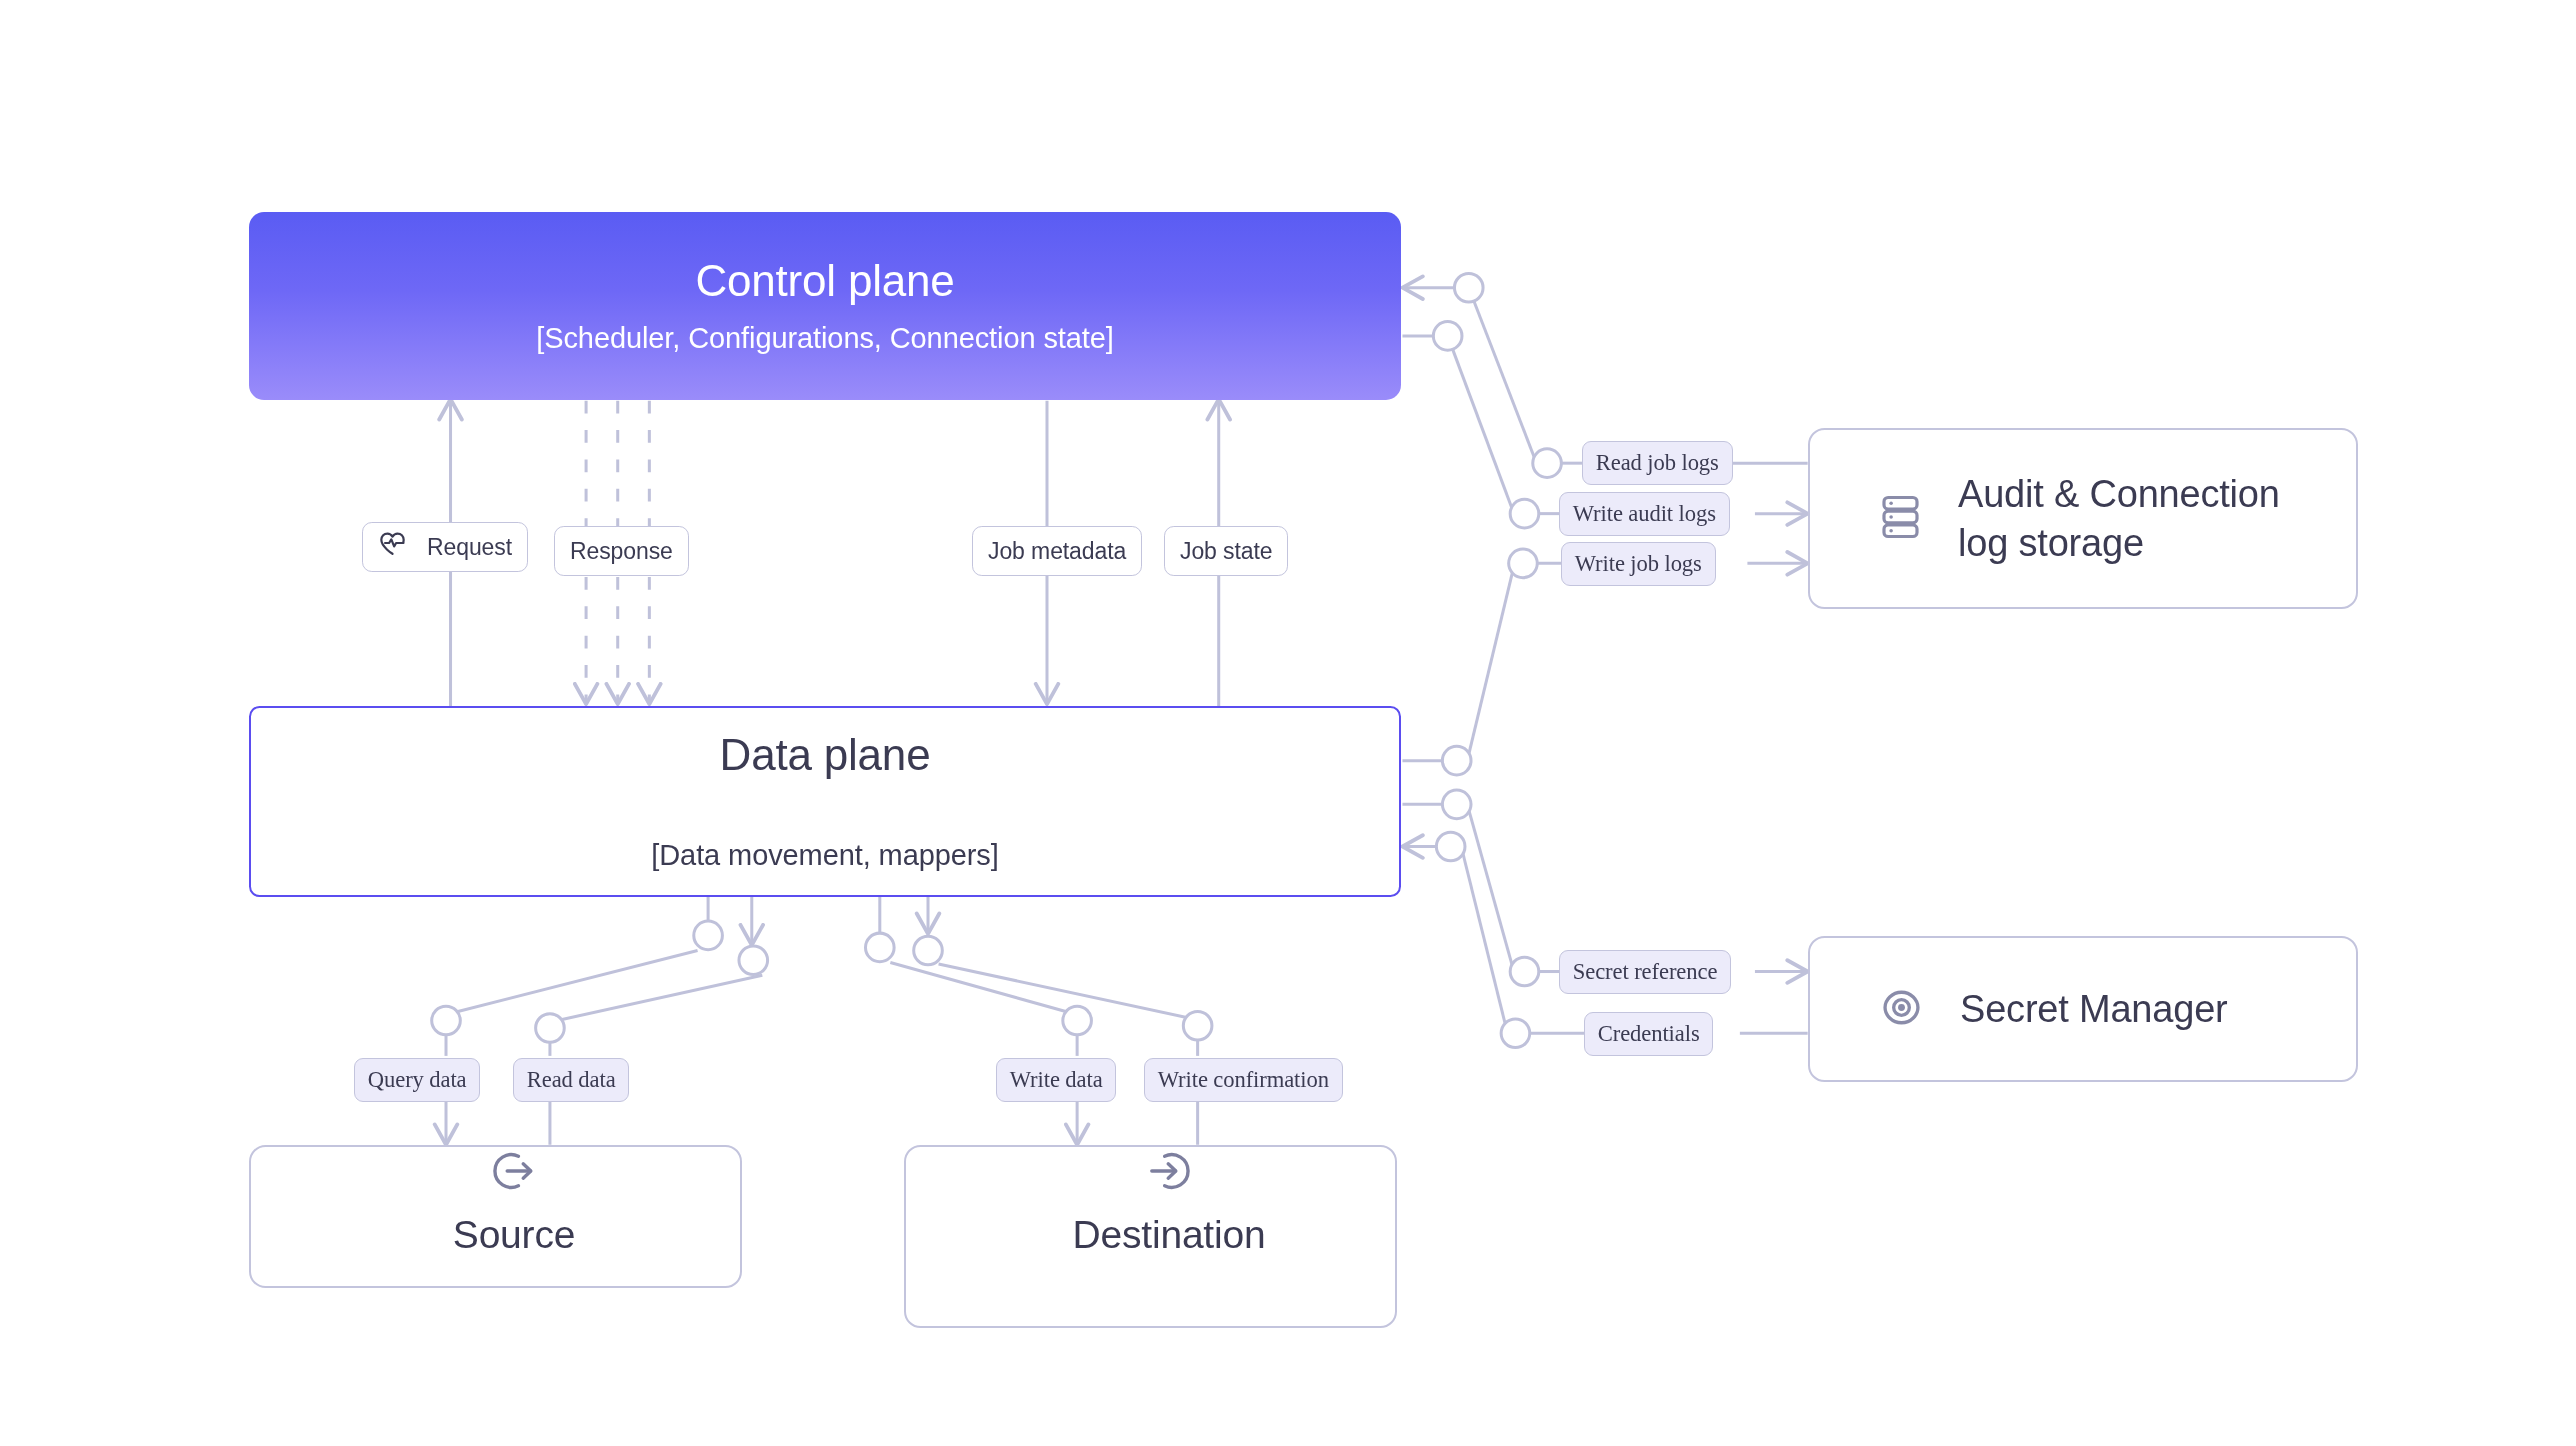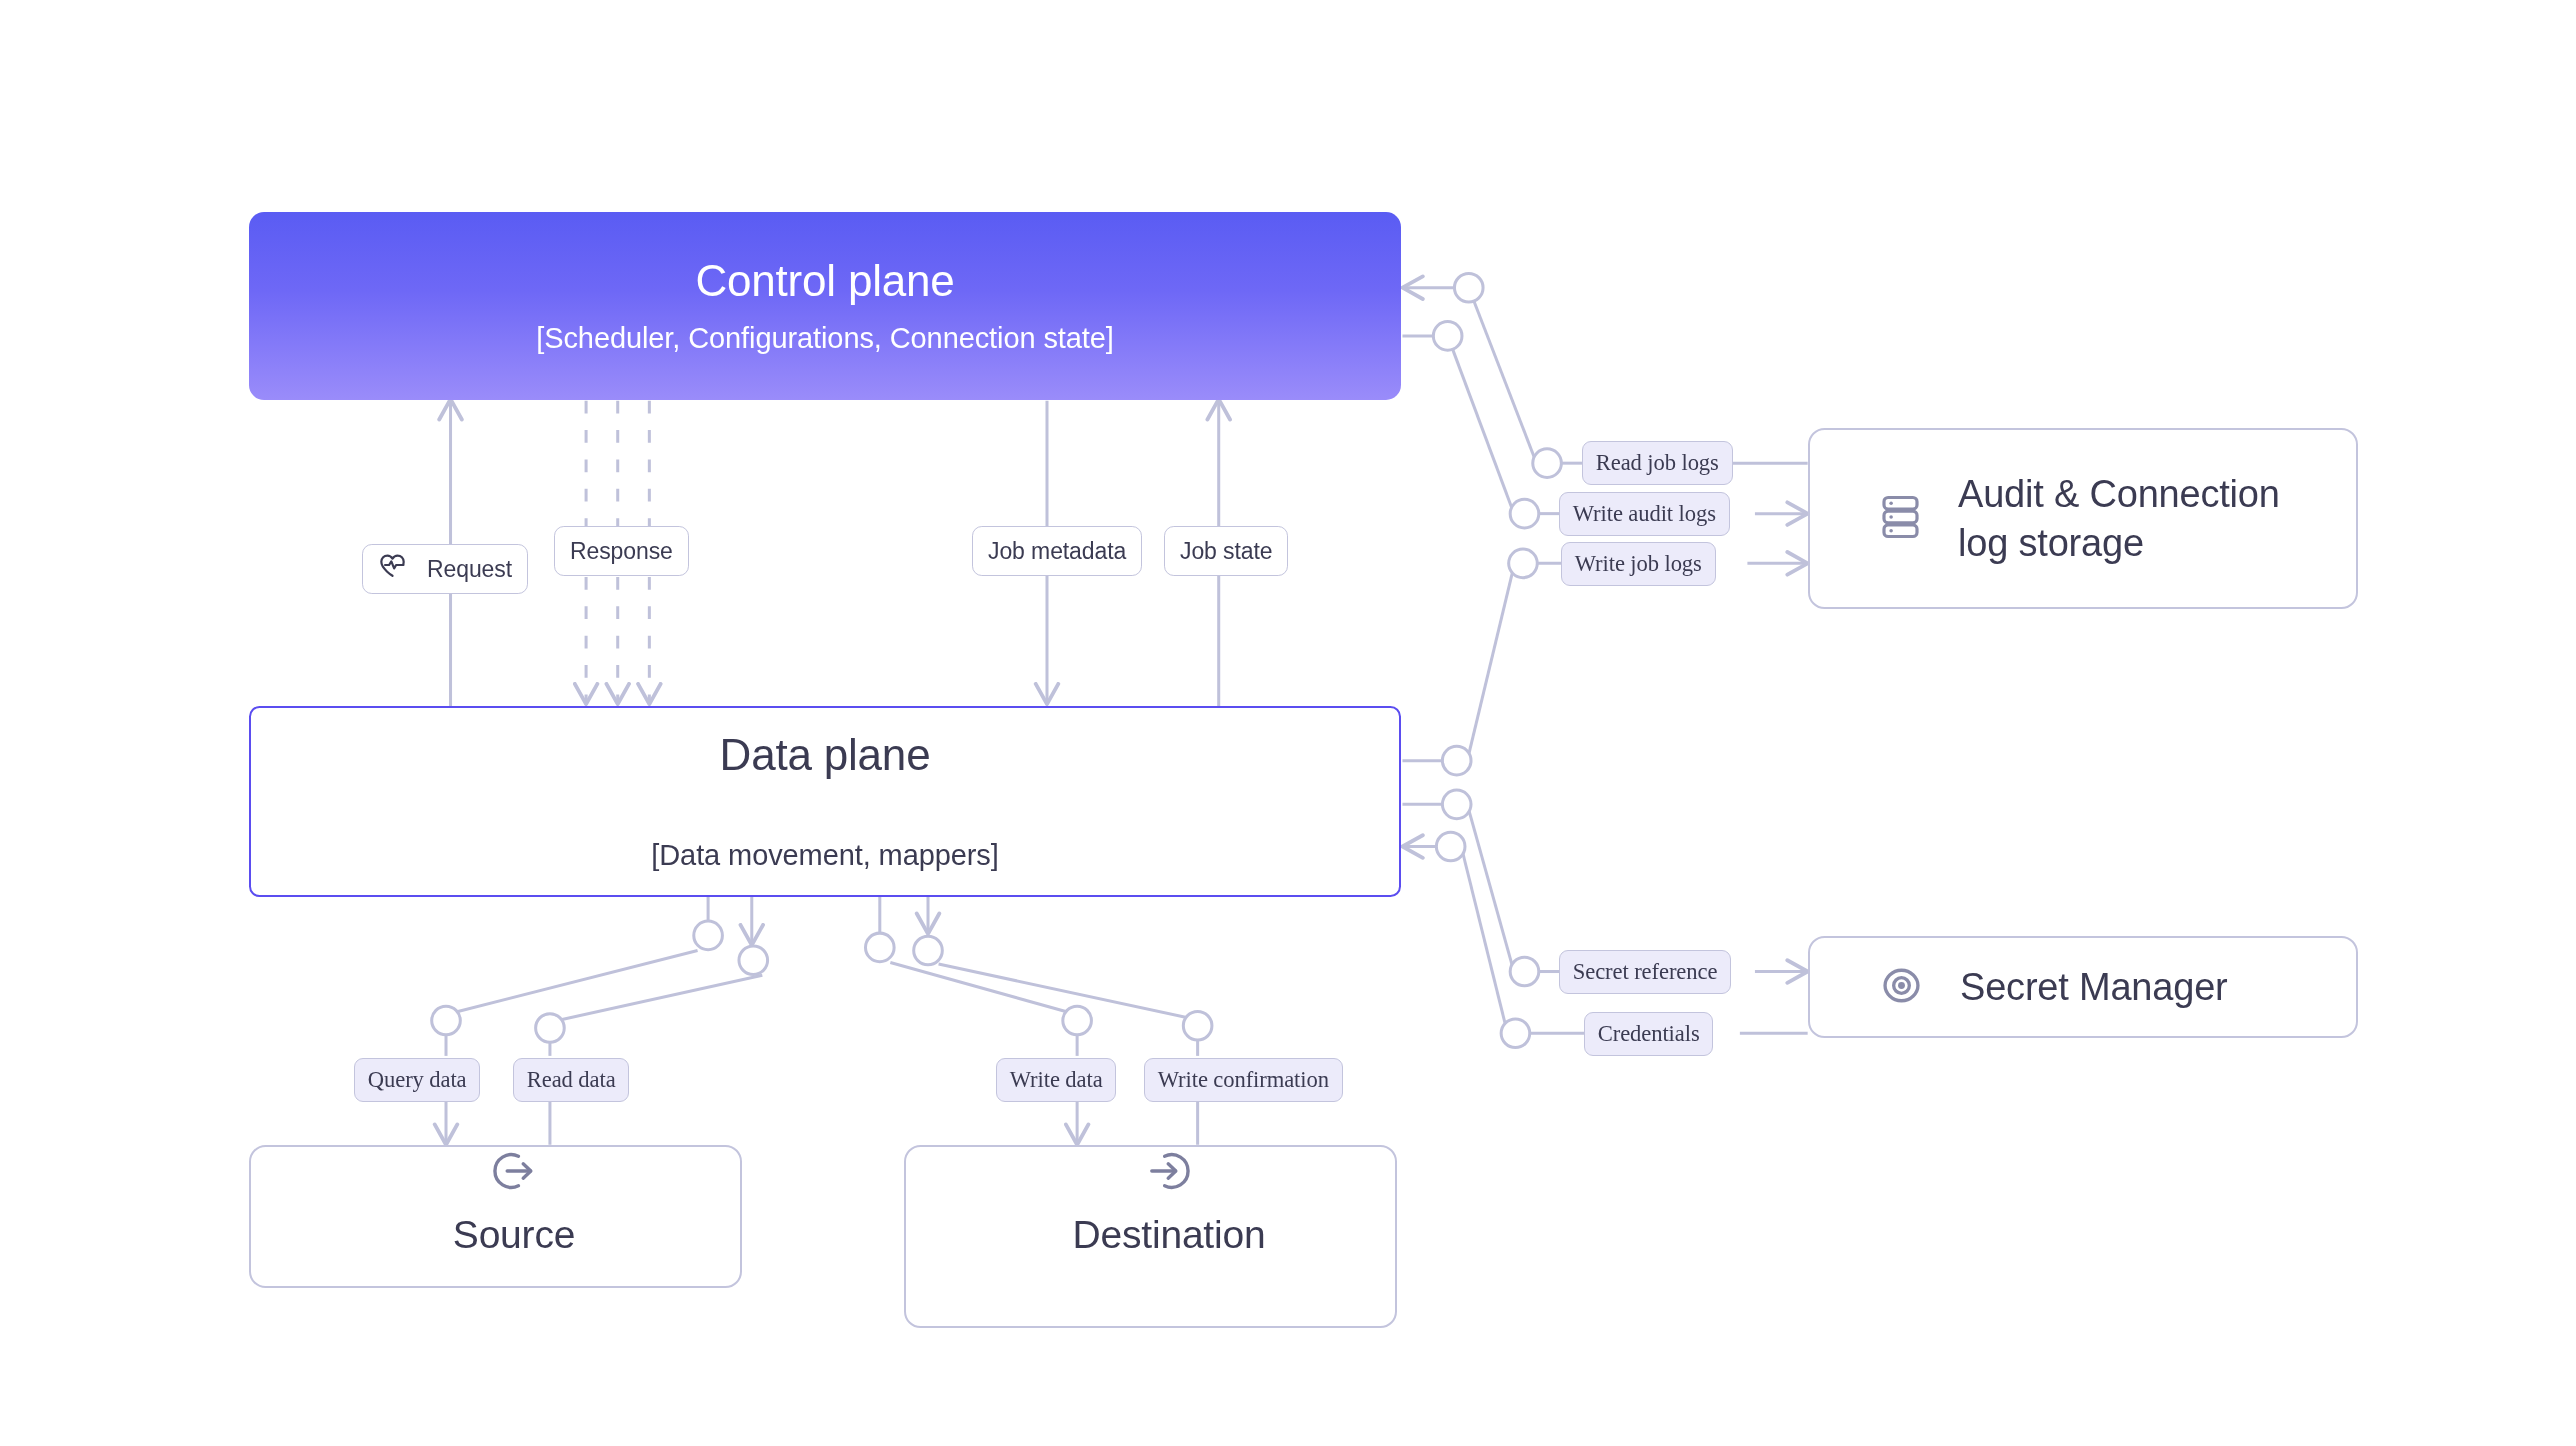--- a/index.html
+++ b/index.html
@@ -234,21 +234,21 @@
         <circle cx="7" cy="13" r="0.95" fill="#8a8ca9" stroke="none"></circle>
         <circle cx="7" cy="20.3" r="0.95" fill="#8a8ca9" stroke="none"></circle>
       </svg>
     </span>
     <span class="svc-label">
       <span>Audit &amp; Connection</span><br>
       <span>log storage</span>
     </span>
   </div>
 
-  <div class="node svc" style="left:1808px; top:936px; width:550px; height:102px;">
+  <div class="node svc" style="left:1808px; top:936px; width:550px; height:146px;">
     <span class="svc-icon">
       <svg width="47" height="47" viewBox="0 0 24 24" fill="none" stroke="#8a8ca9" stroke-width="1.7">
         <path d="M12 4.2 C16.8 4.2 20.4 8.1 20.4 12 C20.4 15.9 16.8 19.8 12 19.8 C7.2 19.8 3.6 15.9 3.6 12 C3.6 8.1 7.2 4.2 12 4.2 Z"></path>
         <circle cx="12" cy="12" r="4"></circle>
         <circle cx="12" cy="12" r="1.75" fill="#8a8ca9" stroke="none"></circle>
       </svg>
     </span>
     <span class="svc-label">Secret Manager</span>
   </div>
 
@@ -267,21 +267,21 @@
     <span class="svc-icon">
       <svg width="48" height="48" viewBox="0 0 24 24" fill="none" stroke="#7d7f9e" stroke-width="1.7" stroke-linecap="round" stroke-linejoin="round">
         <path d="M9.8 4.6 A8.2 8.2 0 1 1 9.8 19.4"></path>
         <path d="M3.4 12 H15.2"></path>
         <path d="M11.6 8.4 L15.4 12 L11.6 15.6"></path>
       </svg>
     </span>
     <span class="endpoint-label">Destination</span>
   </div>
 
-  <div class="chip" style="left:362px; top:544px;gap:20px;">
+  <div class="chip" style="left:362px; top:522px;gap:20px;">
     <span class="chip-icon">
       <svg width="29" height="25.6" viewBox="0 0 24 22" fill="none" stroke="#3b3b52" stroke-width="1.9" stroke-linecap="round" stroke-linejoin="round">
         <path d="M12 19.6 C12 19.6 2.4 13.6 2.4 7.6 C2.4 4.4 4.8 2.2 7.6 2.2 C9.6 2.2 11.1 3.3 12 4.8 C12.9 3.3 14.4 2.2 16.4 2.2 C19.2 2.2 21.6 4.4 21.6 7.6 C21.6 8.3 21.5 9 21.3 9.7"></path>
         <path d="M5.6 10.3 H9.1 L11 7.2 L13.4 13.2 L15.1 10.3 H21.4"></path>
       </svg>
     </span>
     <span>Request</span>
   </div>
 
   <div class="chip" style="left:554px; top:526px;">

